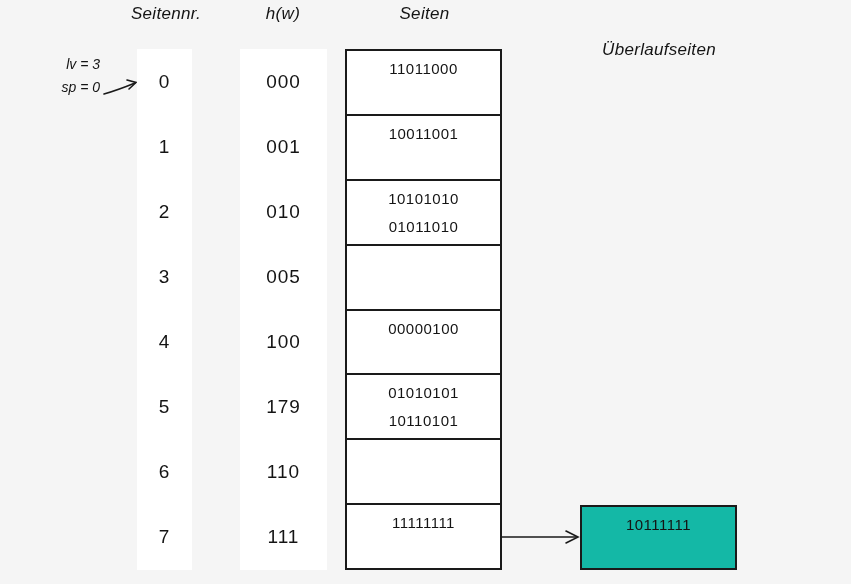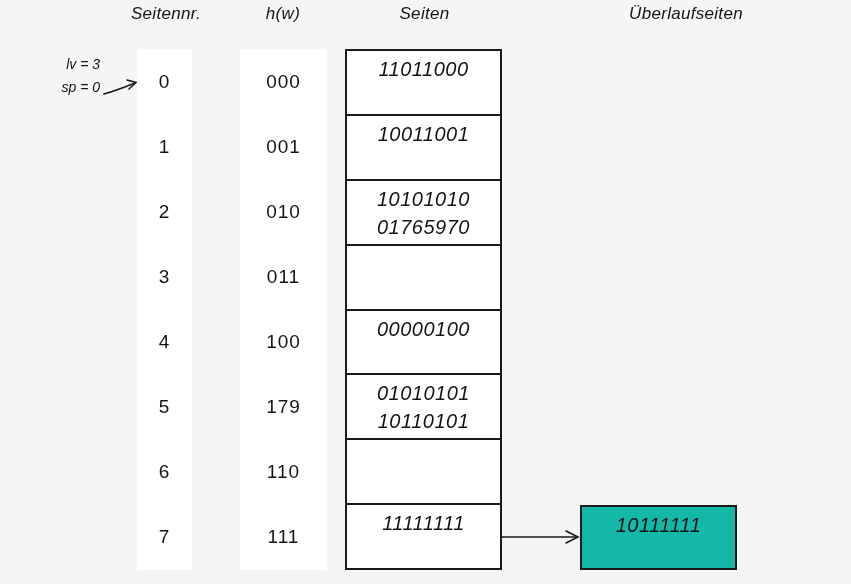--- a/index.html
+++ b/index.html
@@ -21,21 +21,21 @@
     font-style: italic;
     font-size: 17px;
     line-height: 22px;
     text-align: center;
     white-space: nowrap;
     letter-spacing: 0.3px;
   }
   .hdr-seitennr   { left: 96px;  width: 140px; }
   .hdr-hw         { left: 213px; width: 140px; }
   .hdr-seiten     { left: 352px; width: 145px; }
-  .hdr-ueberlauf  { left: 606px; width: 160px; }
+  .hdr-ueberlauf  { left: 579px; width: 160px; margin-top: 36px; }
 
   .annotation {
     position: absolute;
     left: 24px;
     top: 53px;
     width: 76px;
     text-align: right;
     font-style: italic;
     font-size: 14px;
     line-height: 23px;
@@ -87,24 +87,23 @@
   .pages-box .cell {
     flex: 1;
     text-align: center;
     padding-top: 4px;
     box-sizing: border-box;
     overflow: hidden;
   }
   .pages-box .cell + .cell { border-top: 2px solid #1a1a1a; }
   .entry-line {
     display: block;
-    font-size: 20px;
+    font-size: 15px;
     line-height: 28px;
     letter-spacing: 0.5px;
-    font-style: italic;
   }
 
   .overflow-box {
     position: absolute;
     left: 580px;
     top: 505px;
     width: 157px;
     height: 65px;
     background: #14b8a6;
     border: 2px solid #1a1a1a;
@@ -141,39 +140,39 @@
     <div>4</div>
     <div>5</div>
     <div>6</div>
     <div>7</div>
   </div>
 
   <div class="strip strip-hash">
     <div>000</div>
     <div>001</div>
     <div>010</div>
-    <div>011</div>
+    <div>005</div>
     <div>100</div>
     <div>179</div>
     <div>110</div>
     <div>111</div>
   </div>
 
   <div class="pages-box">
     <div class="cell">
       <span class="entry-line">11011000</span>
       <span class="entry-line"></span>
     </div>
     <div class="cell">
       <span class="entry-line">10011001</span>
       <span class="entry-line"></span>
     </div>
     <div class="cell">
       <span class="entry-line">10101010</span>
-      <span class="entry-line">01765970</span>
+      <span class="entry-line">01011010</span>
     </div>
     <div class="cell">
       <span class="entry-line"></span>
       <span class="entry-line"></span>
     </div>
     <div class="cell">
       <span class="entry-line">00000100</span>
       <span class="entry-line"></span>
     </div>
     <div class="cell">

